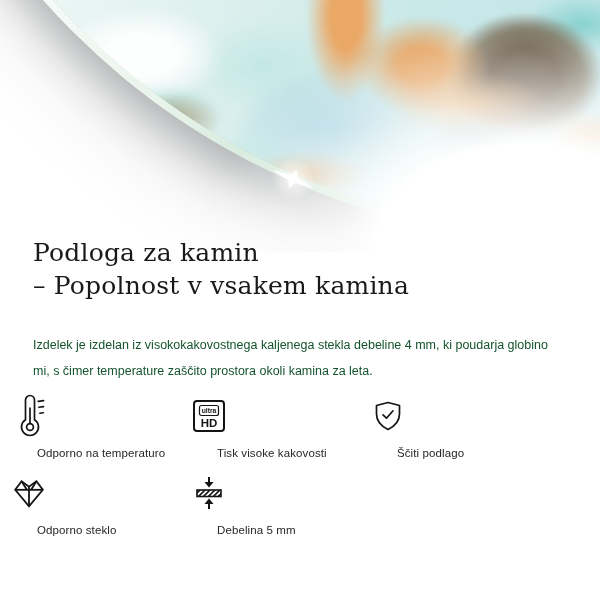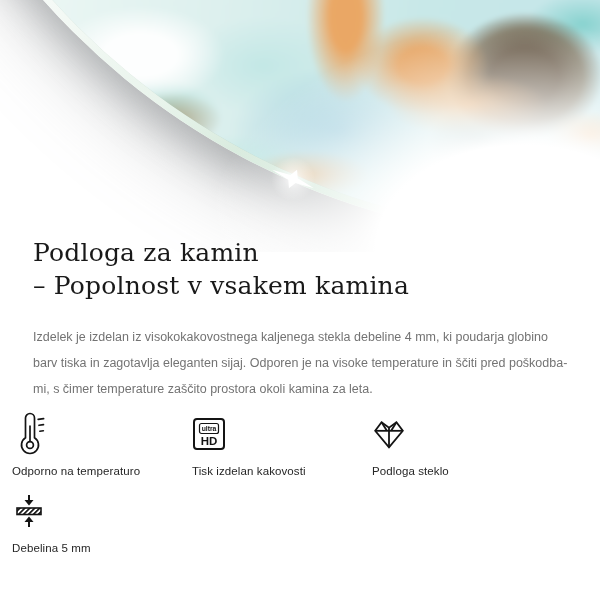--- a/index.html
+++ b/index.html
@@ -31,28 +31,28 @@
       radial-gradient(ellipse 120px 70px at 44% 31%, rgba(190,230,228,.80), rgba(190,230,228,0) 70%),
       linear-gradient(100deg,#f0f9f6 0%,#ddf0ee 35%,#c8e8e8 65%,#c4e6ea 100%);}
   .whitefade{position:absolute;right:-60px;bottom:-70px;width:460px;height:300px;pointer-events:none;
       background:radial-gradient(ellipse at 70% 75%, rgba(255,255,255,1) 0 32%, rgba(255,255,255,0) 70%);}
   .sparkle{position:absolute;left:269px;top:155px;}
 
   
   .content{position:absolute;left:0;top:236px;width:556px;padding:0 0 0 33px;box-sizing:border-box;}
   .title{font-family:"DejaVu Serif","Liberation Serif",serif;font-weight:400;color:#191919;
          font-size:25px;line-height:33px;letter-spacing:.2px;margin:0;}
-  .desc{margin-top:22px;font-size:12.5px;line-height:26px;color:#737373;white-space:nowrap;}
+  .desc{margin-top:30px;font-size:12.5px;line-height:26px;color:#14532d;white-space:nowrap;}
 
   
   .features{margin:10px 0 0 -21px;width:540px;display:grid;
             grid-template-columns:repeat(3,180px);row-gap:12px;}
   .feature{display:flex;flex-direction:column;align-items:flex-start;}
   .icon-box{height:44px;display:flex;align-items:center;justify-content:center;}
-  .feature-label{margin-top:9px;font-size:11.5px;color:#262626;letter-spacing:.1px;}
+  .feature-label{margin-top:9px;font-size:11.5px;color:#262626;letter-spacing:.1px;margin-left:25px;}
   .ic{stroke:#141414;fill:none;stroke-width:1.7;}
 </style>
 </head>
 <body>
 
 <div class="page">
 
   <div class="photo">
     <div class="rim"></div>
     <div class="glass">
@@ -75,21 +75,20 @@
   </div>
 
   <div class="content">
     <h1 class="title">
       <div>Podloga za kamin</div>
       <div>– Popolnost v vsakem kamina</div>
     </h1>
 
     <div class="desc">
       <div>Izdelek je izdelan iz visokokakovostnega kaljenega stekla debeline 4 mm, ki poudarja globino</div>
-      <div>barv tiska in zagotavlja eleganten sijaj. Odporen je na visoke temperature in ščiti pred poškodba-</div>
       <div>mi, s čimer temperature zaščito prostora okoli kamina za leta.</div>
     </div>
 
     <div class="features">
 
       <div class="feature">
         <div class="icon-box">
           <svg width="36" height="44" viewBox="0 0 36 44" class="ic" stroke-linecap="round">
             <path d="M13.5,6 A4.5,4.5 0 0 1 22.5,6 L22.5,25.8 A8.5,8.5 0 1 1 13.5,25.8 Z"></path>
             <line x1="18" y1="14" x2="18" y2="29.5"></line>
@@ -106,35 +105,44 @@
 
       <div class="feature">
         <div class="icon-box">
           <svg width="34" height="34" viewBox="0 0 34 34">
             <rect x="2" y="2" width="30" height="30" rx="3" fill="none" stroke="#141414" stroke-width="2"></rect>
             <rect x="7.5" y="6.5" width="19" height="10" rx="2" fill="none" stroke="#141414" stroke-width="1.2"></rect>
             <text x="17" y="14.2" text-anchor="middle" font-family="Liberation Sans,sans-serif" font-size="6.8" font-weight="600" fill="#141414">ultra</text>
             <text x="17" y="28" text-anchor="middle" font-family="Liberation Sans,sans-serif" font-size="11.5" font-weight="700" fill="#141414">HD</text>
           </svg>
         </div>
-        <span class="feature-label">Tisk izdelan kakovosti</span>
+        <span class="feature-label">Tisk visoke kakovosti</span>
       </div>
 
+      <div class="feature">
+        <div class="icon-box">
+          <svg width="32" height="32" viewBox="0 0 30 32" class="ic" stroke-width="1.8" stroke-linejoin="round" stroke-linecap="round">
+            <path d="M15,2.5 L26.5,5.5 V14 C26.5,21.5 21.5,26.3 15,29.5 C8.5,26.3 3.5,21.5 3.5,14 V5.5 Z"></path>
+            <path d="M10,14.8 L13.5,18.2 L20,10.8"></path>
+          </svg>
+        </div>
+        <span class="feature-label">Ščiti podlago</span>
+      </div>
 
       <div class="feature">
         <div class="icon-box">
           <svg width="34" height="32" viewBox="0 0 32 30" class="ic" stroke-width="1.5" stroke-linejoin="miter">
             <path d="M3,12 L9,4 L16,9 L23,4 L29,12 L16,27.5 Z"></path>
             <line x1="3" y1="12" x2="29" y2="12"></line>
             <line x1="9" y1="4" x2="14" y2="12"></line>
             <line x1="23" y1="4" x2="18" y2="12"></line>
             <line x1="16" y1="9" x2="16" y2="27.5"></line>
           </svg>
         </div>
-        <span class="feature-label">Podloga steklo</span>
+        <span class="feature-label">Odporno steklo</span>
       </div>
 
 
       <div class="feature">
         <div class="icon-box">
           <svg width="34" height="34" viewBox="0 0 32 34">
             <defs>
               <pattern id="hp" width="3.5" height="3.5" patternUnits="userSpaceOnUse" patternTransform="rotate(45)">
                 <rect width="1.7" height="3.5" fill="#141414"></rect>
               </pattern>

